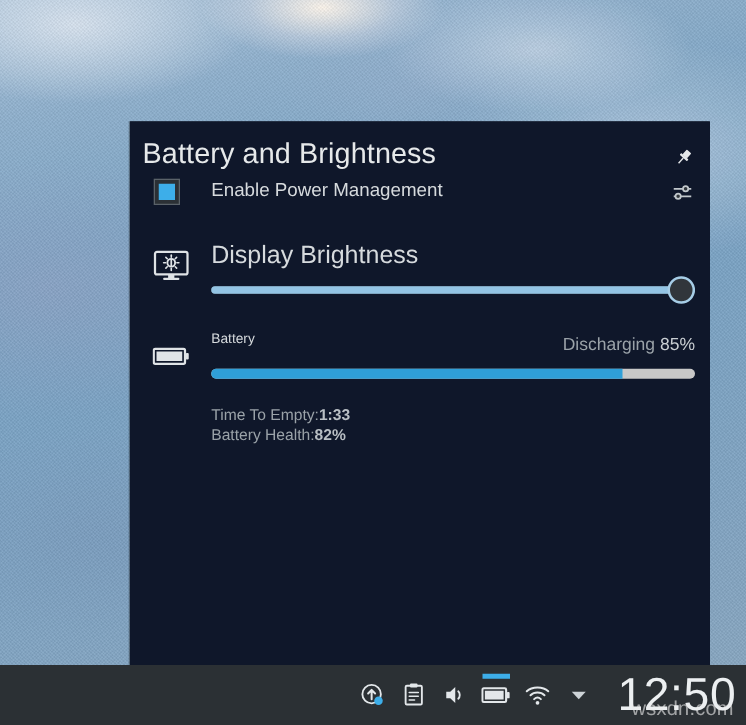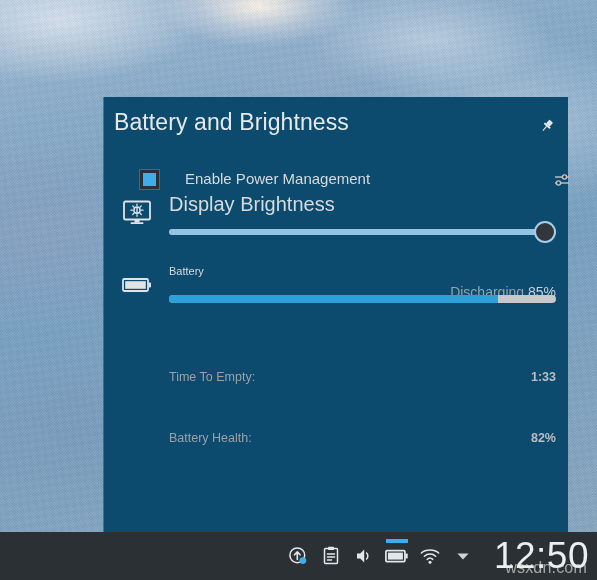--- a/index.html
+++ b/index.html
@@ -43,21 +43,21 @@
     opacity: 0.85;
   }
 
   
   #popup {
     position: absolute;
     left: 104px;
     top: 97px;
     width: 464px;
     height: 435px;
-    background: #0c4a6e;
+    background: #0f172a;
     box-shadow: -1px 0 0 rgba(0,0,0,0.35);
     z-index: 5;
   }
 
   .panel-title {
     position: absolute;
     left: 10px;
     top: 12px;
     font-size: 23px;
     color: #e6e9ea;
@@ -74,24 +74,23 @@
     height: 22px;
     display: flex;
     align-items: center;
     justify-content: center;
   }
 
   
   .row-pm {
     position: absolute;
     left: 0;
-    top: 66px;
+    top: 40px;
     width: 100%;
     height: 34px;
-    margin-left: 16px;
   }
   .checkbox {
     position: absolute;
     left: 19px;
     top: 6px;
     width: 21px;
     height: 21px;
     border: 1px solid #5a6269;
     background: #2b3035;
     box-sizing: border-box;
@@ -194,21 +193,21 @@
   .row-batt-label {
     position: absolute;
     left: 65px;
     top: 0px;
     font-size: 11px;
     color: #d6dadd;
   }
   .row-batt-status {
     position: absolute;
     right: 12px;
-    top: 19px;
+    top: 2px;
     font-size: 14px;
     color: #9aa2a8;
     white-space: nowrap;
   }
   .row-batt-status .pct { color: #c9ced2; }
 
   .prog-wrap {
     position: absolute;
     left: 65px;
     top: 30px;
@@ -234,22 +233,20 @@
     position: absolute;
     left: 65px;
     right: 12px;
     top: 228px;
     font-size: 12.5px;
     color: #9aa2a8;
     line-height: 15.5px;
   }
   .detail-line {
     display: flex;
-    justify-content: space-between;
-    margin-top: 45px;
   }
   .detail-val { color: #b9bfc4; font-weight: bold; }
 
   
   #taskbar {
     position: absolute;
     left: 0;
     right: 0;
     bottom: 0;
     height: 48px;

